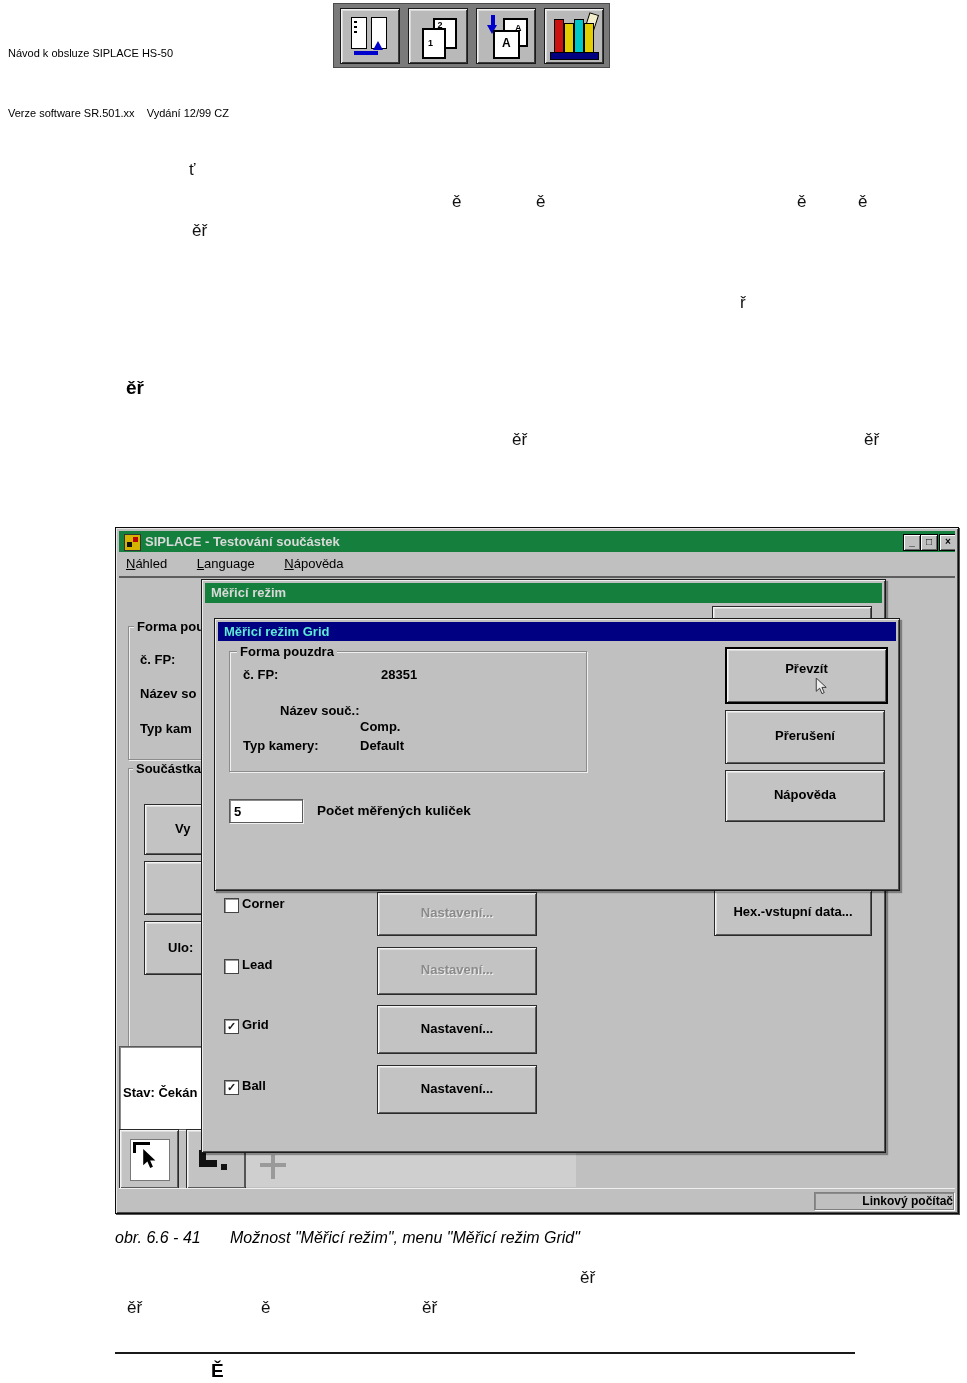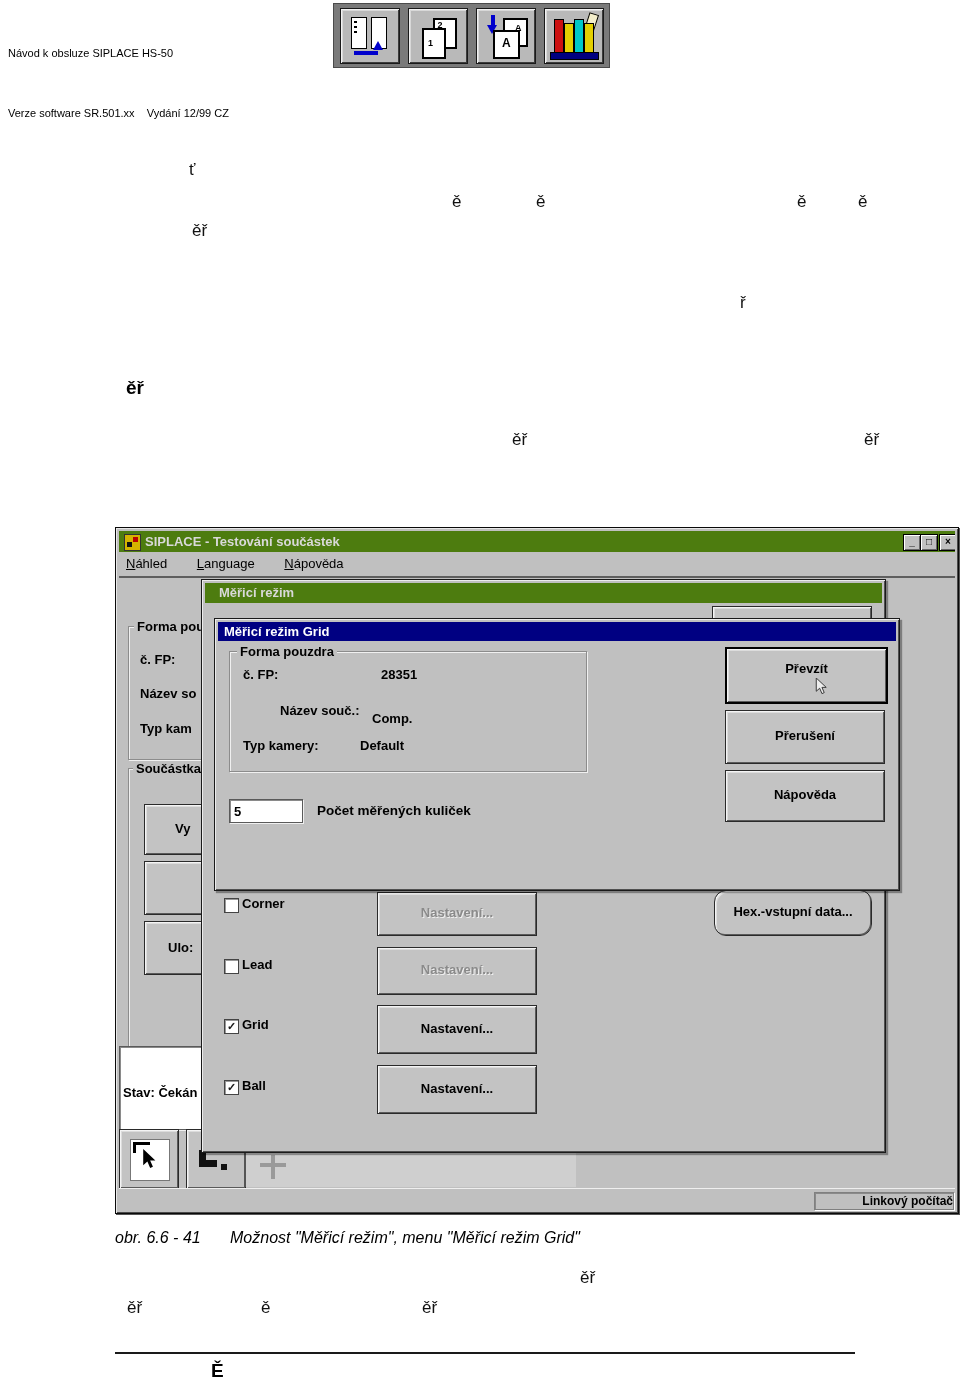--- a/index.html
+++ b/index.html
@@ -12,22 +12,22 @@
   .iconstrip{background:#7a7a7a;border:1px solid #4a4a4a;}
   .hbtn{background:#b9b9b9;border:1px solid #1a1a1a;
         box-shadow:inset 1px 1px 0 #f2f2f2,inset -1px -1px 0 #3c3c3c,inset 2px 2px 0 #d8d8d8;}
   
   .frag{font-size:17px;color:#111;}
   .fragb{font-size:19px;font-weight:bold;}
   
   #win{left:115px;top:527px;width:842px;height:685px;background:#c0c0c0;
        border:1px solid #0a0a0a;
        box-shadow:inset 1px 1px 0 #e8e8e8,inset -1px -1px 0 #4a4a4a,1px 1px 0 #555;}
-  .tb-inactive{background:#4d7c0f;color:#d9d9d9;}
-  .tb-active{background:#000082;color:#ffffff;}
+  .tb-inactive{background:#15803d;color:#d9d9d9;}
+  .tb-active{background:#000082;color:#5eead4;}
   .tbar{font-size:13px;font-weight:bold;line-height:20px;overflow:hidden;}
   .winctl{width:16px;height:15px;background:#c0c0c0;border:1px solid #000;
           box-shadow:inset 1px 1px 0 #fff,inset -1px -1px 0 #666;
           font-size:10px;font-weight:bold;text-align:center;line-height:13px;color:#000;}
   .menu{font-size:13px;color:#000;}
   .menu-item{display:inline-block;margin-right:26px;cursor:default;}
   .menu-item::first-letter{text-decoration:underline;}
   .btn95{background:#c3c3c3;border:1px solid #2a2a2a;
          box-shadow:inset 1px 1px 0 #f4f4f4,inset -1px -1px 0 #5a5a5a,inset 2px 2px 0 #dcdcdc;
          font-size:13px;font-weight:bold;color:#000;text-align:center;}
@@ -165,21 +165,21 @@
       <div class="abs" style="left:12px;top:30px;width:18px;height:7px;background:#111;"></div>
       <div class="abs" style="left:34px;top:34px;width:6px;height:6px;background:#111;"></div>
     </div>
     <div class="abs" style="left:128px;top:623px;width:330px;height:36px;background:#cfcfcf;border-left:2px solid #555;">
       <div class="abs" style="left:14px;top:12px;width:26px;height:4px;background:#9a9a9a;"></div>
       <div class="abs" style="left:25px;top:4px;width:4px;height:24px;background:#9a9a9a;"></div>
     </div>
 
     <div class="abs dlg" style="left:85px;top:51px;width:683px;height:572px;">
       <div class="abs tbar tb-inactive" style="left:3px;top:3px;width:677px;height:20px;">
-        <span class="abs" style="left:14px;top:0px;">Měřicí režim</span>
+        <span class="abs" style="left:6px;top:0px;">Měřicí režim</span>
       </div>
       <div class="abs btn95" style="left:510px;top:26px;width:158px;height:22px;"></div>
 
       <div class="abs cb" style="left:22px;top:318px;"></div>
       <span class="abs ui13" style="left:40px;top:316px;">Corner</span>
       <div class="abs btn95" style="left:175px;top:312px;width:158px;height:42px;">
         <span class="lbl btn-disabled">Nastavení...</span>
       </div>
 
       <div class="abs cb" style="left:22px;top:379px;"></div>
@@ -193,37 +193,37 @@
       <div class="abs btn95" style="left:175px;top:425px;width:158px;height:47px;">
         <span class="lbl">Nastavení...</span>
       </div>
 
       <div class="abs cb checked" style="left:22px;top:500px;"></div>
       <span class="abs ui13" style="left:40px;top:498px;">Ball</span>
       <div class="abs btn95" style="left:175px;top:485px;width:158px;height:47px;">
         <span class="lbl">Nastavení...</span>
       </div>
 
-      <div class="abs btn95" style="left:512px;top:310px;width:156px;height:44px;border-radius:12px;">
+      <div class="abs btn95" style="left:512px;top:310px;width:156px;height:44px;">
         <span class="lbl">Hex.-vstupní data...</span>
       </div>
     </div>
 
     <div class="abs dlg" style="left:98px;top:90px;width:684px;height:271px;">
       <div class="abs tbar tb-active" style="left:3px;top:3px;width:678px;height:19px;">
         <span class="abs" style="left:6px;top:0px;">Měřicí režim Grid</span>
       </div>
 
       <div class="abs groupbox" style="left:14px;top:32px;width:356px;height:119px;"></div>
       <span class="abs gb-label" style="left:22px;top:25px;">Forma pouzdra</span>
 
       <span class="abs ui13" style="left:28px;top:48px;">č. FP:</span>
       <span class="abs ui13" style="left:145px;top:48px;margin-left:21px;">28351</span>
       <span class="abs ui13" style="left:36px;top:84px;padding-left:29px;">Název souč.:</span>
-      <span class="abs ui13" style="left:145px;top:92px;margin-left:12px;">Comp.</span>
+      <span class="abs ui13" style="left:145px;top:100px;">Comp.</span>
       <span class="abs ui13" style="left:28px;top:119px;">Typ kamery:</span>
       <span class="abs ui13" style="left:145px;top:119px;">Default</span>
 
       <input class="abs sunken ui13" style="left: 14px; top: 180px; width: 68px; height: 22px; padding: 0px 0px 0px 4px; border-radius: 0px;" value="5">
       <span class="abs ui13" style="left:102px;top:184px;font-size:13.5px;">Počet měřených kuliček</span>
 
       <div class="abs btn95" style="left:510px;top:91px;width:158px;height:52px;">
         <span class="lbl">Přerušení</span>
       </div>
       <div class="abs btn95 default" style="left:510px;top:28px;width:159px;height:53px;">

